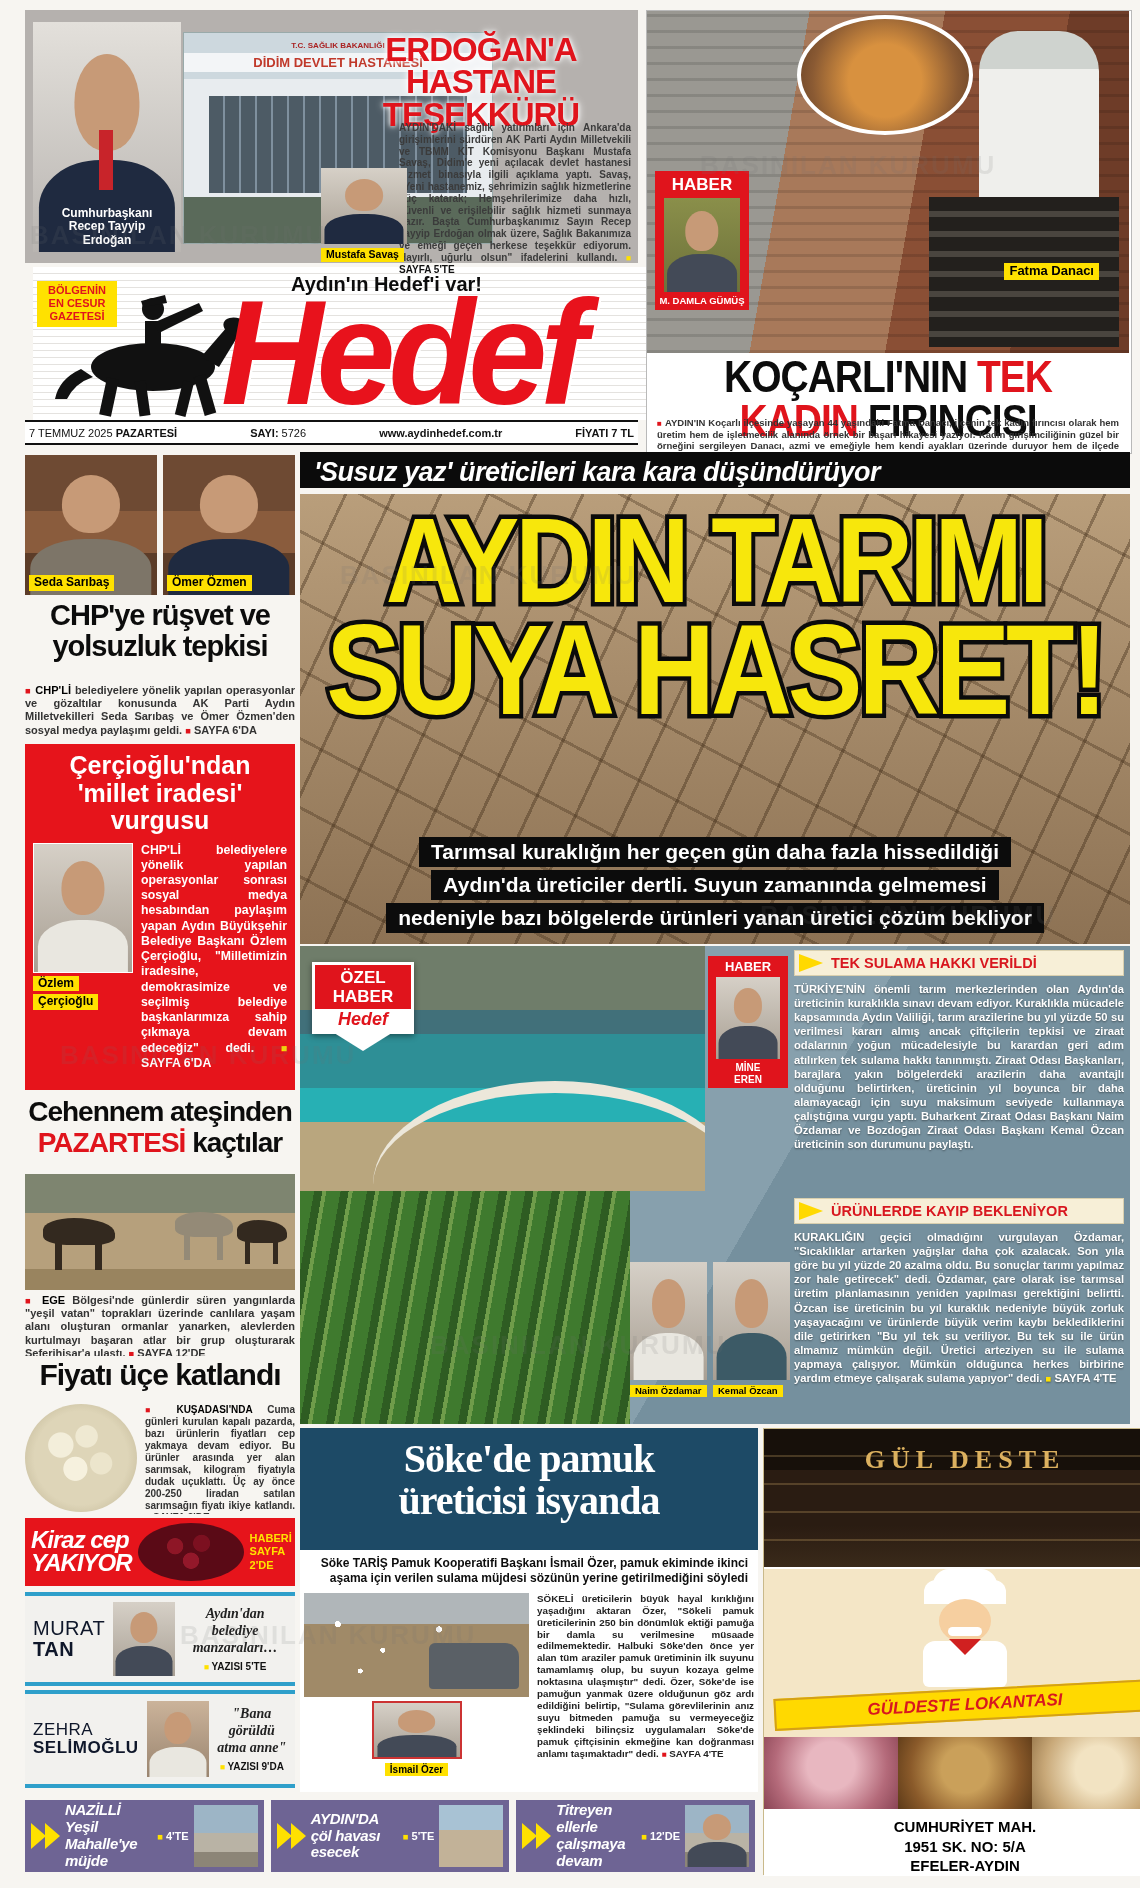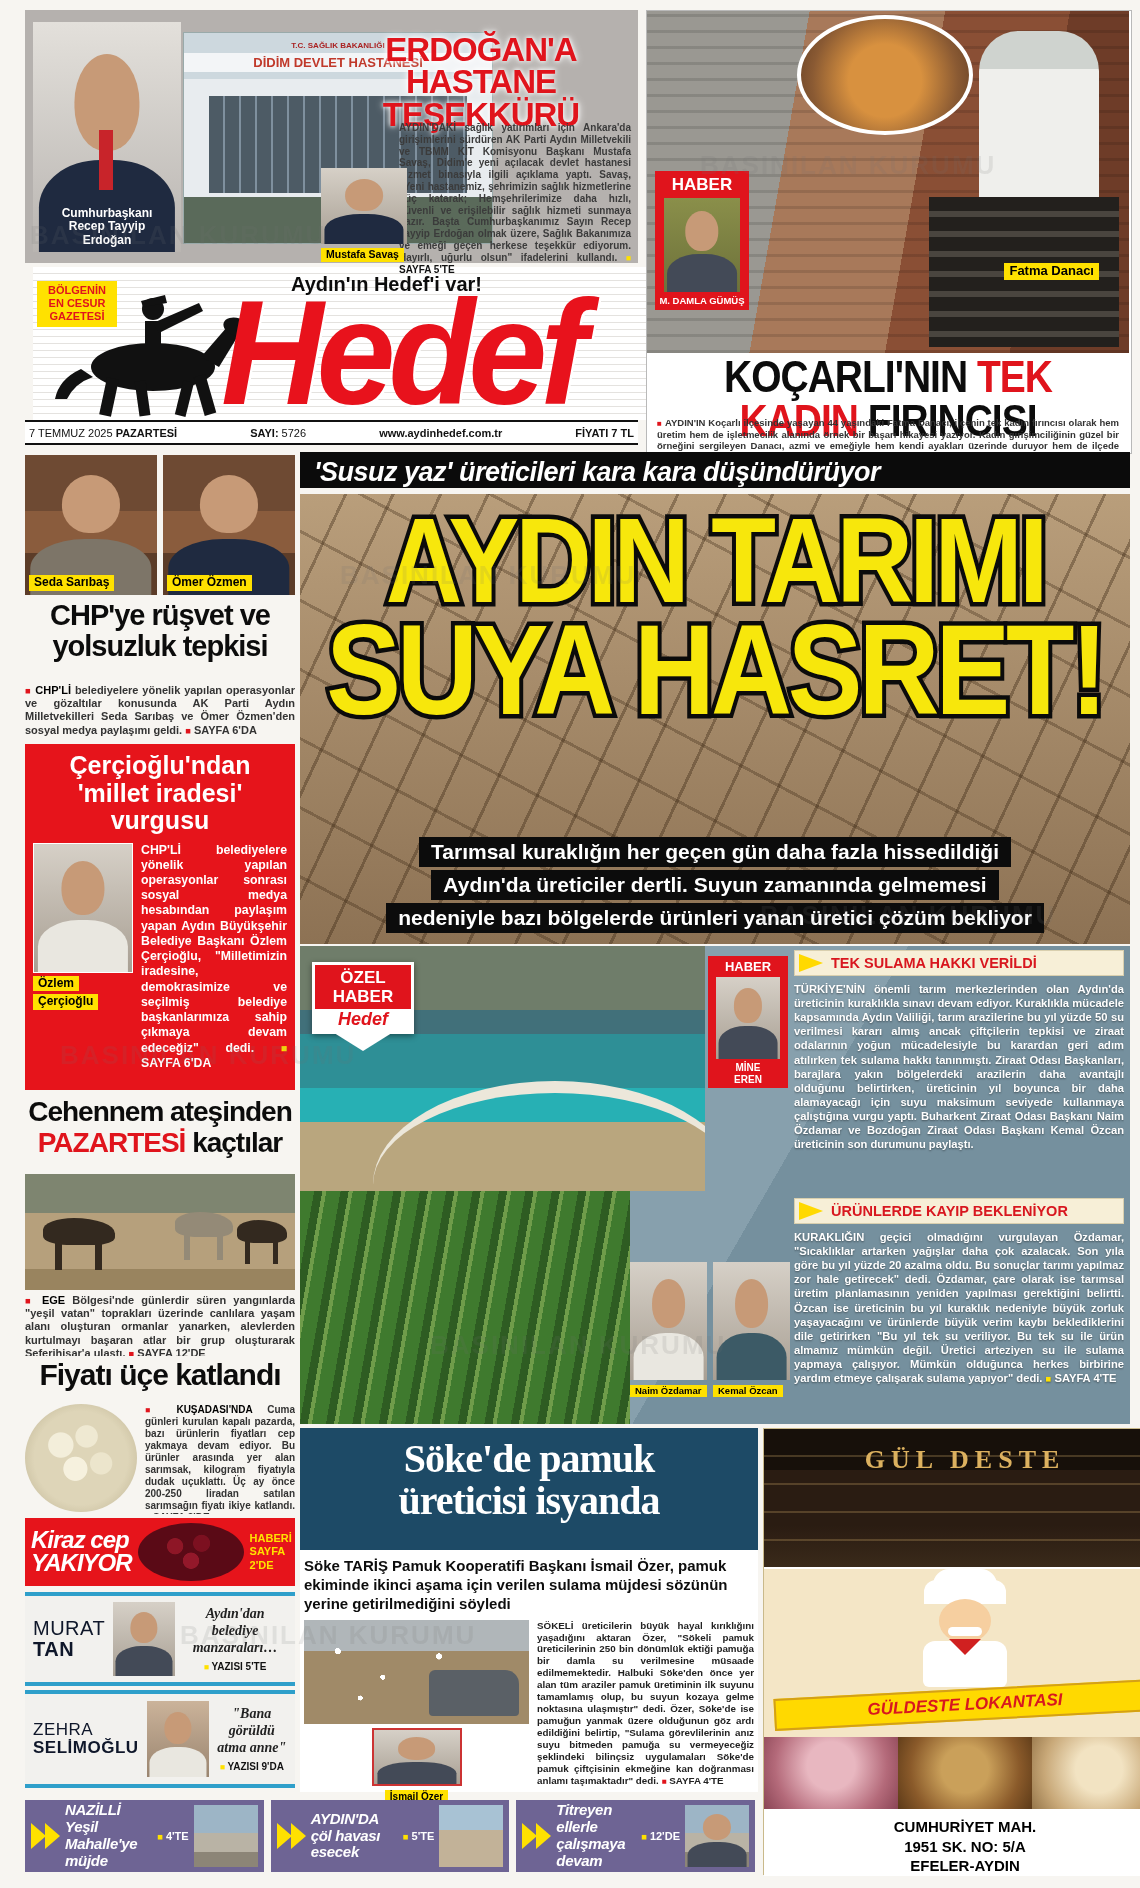--- a/index.html
+++ b/index.html
@@ -120,21 +120,21 @@
   .secbar::before{content:"";position:absolute;left:4px;top:3px;border-left:24px solid #ffd900;
      border-top:9px solid transparent;border-bottom:9px solid transparent;}
   .wtext{color:#fff;font-weight:700;font-size:11.2px;line-height:1.26;text-align:justify;
      text-shadow:0 1px 2px rgba(0,0,0,.45);}
   .dports{position:absolute;left:330px;top:316px;width:160px;height:162px;display:flex;gap:6px;}
   
   .soke{left:300px;top:1428px;width:458px;height:364px;background:#fff;}
   .sokehead{height:122px;background:#1d4a66;color:#fff;font-family:"Liberation Serif",serif;
      font-weight:700;font-size:40px;line-height:1.04;text-align:center;padding-top:10px;
      box-sizing:border-box;letter-spacing:-1px;}
-  .sokesub{font-weight:800;font-size:15px;line-height:1.28;text-align:left;padding:6px 4px;color:#0d0d0d;}
+  .sokesub{font-weight:800;font-size:12px;line-height:1.28;text-align:right;padding:6px 10px;color:#0d0d0d;}
   .cotton{position:relative;width:225px;height:104px;overflow:hidden;background:
      radial-gradient(circle 5px at 15% 30%,#fff 60%,transparent 65%),
      radial-gradient(circle 4px at 35% 55%,#fff 60%,transparent 65%),
      radial-gradient(circle 5px at 60% 35%,#fff 60%,transparent 65%),
      radial-gradient(circle 4px at 80% 60%,#fff 60%,transparent 65%),
      radial-gradient(circle 4px at 25% 75%,#fff 60%,transparent 65%),
      linear-gradient(180deg,#b0b6b9 0 30%,#a08a68 30%);}
   .tractor{position:absolute;right:10px;bottom:8px;width:90px;height:46px;background:#5a6066;
      border-radius:6px 14px 4px 4px;}
   .sokebody{font-size:9.8px;line-height:1.22;font-weight:700;color:#222;text-align:justify;overflow:hidden;}

